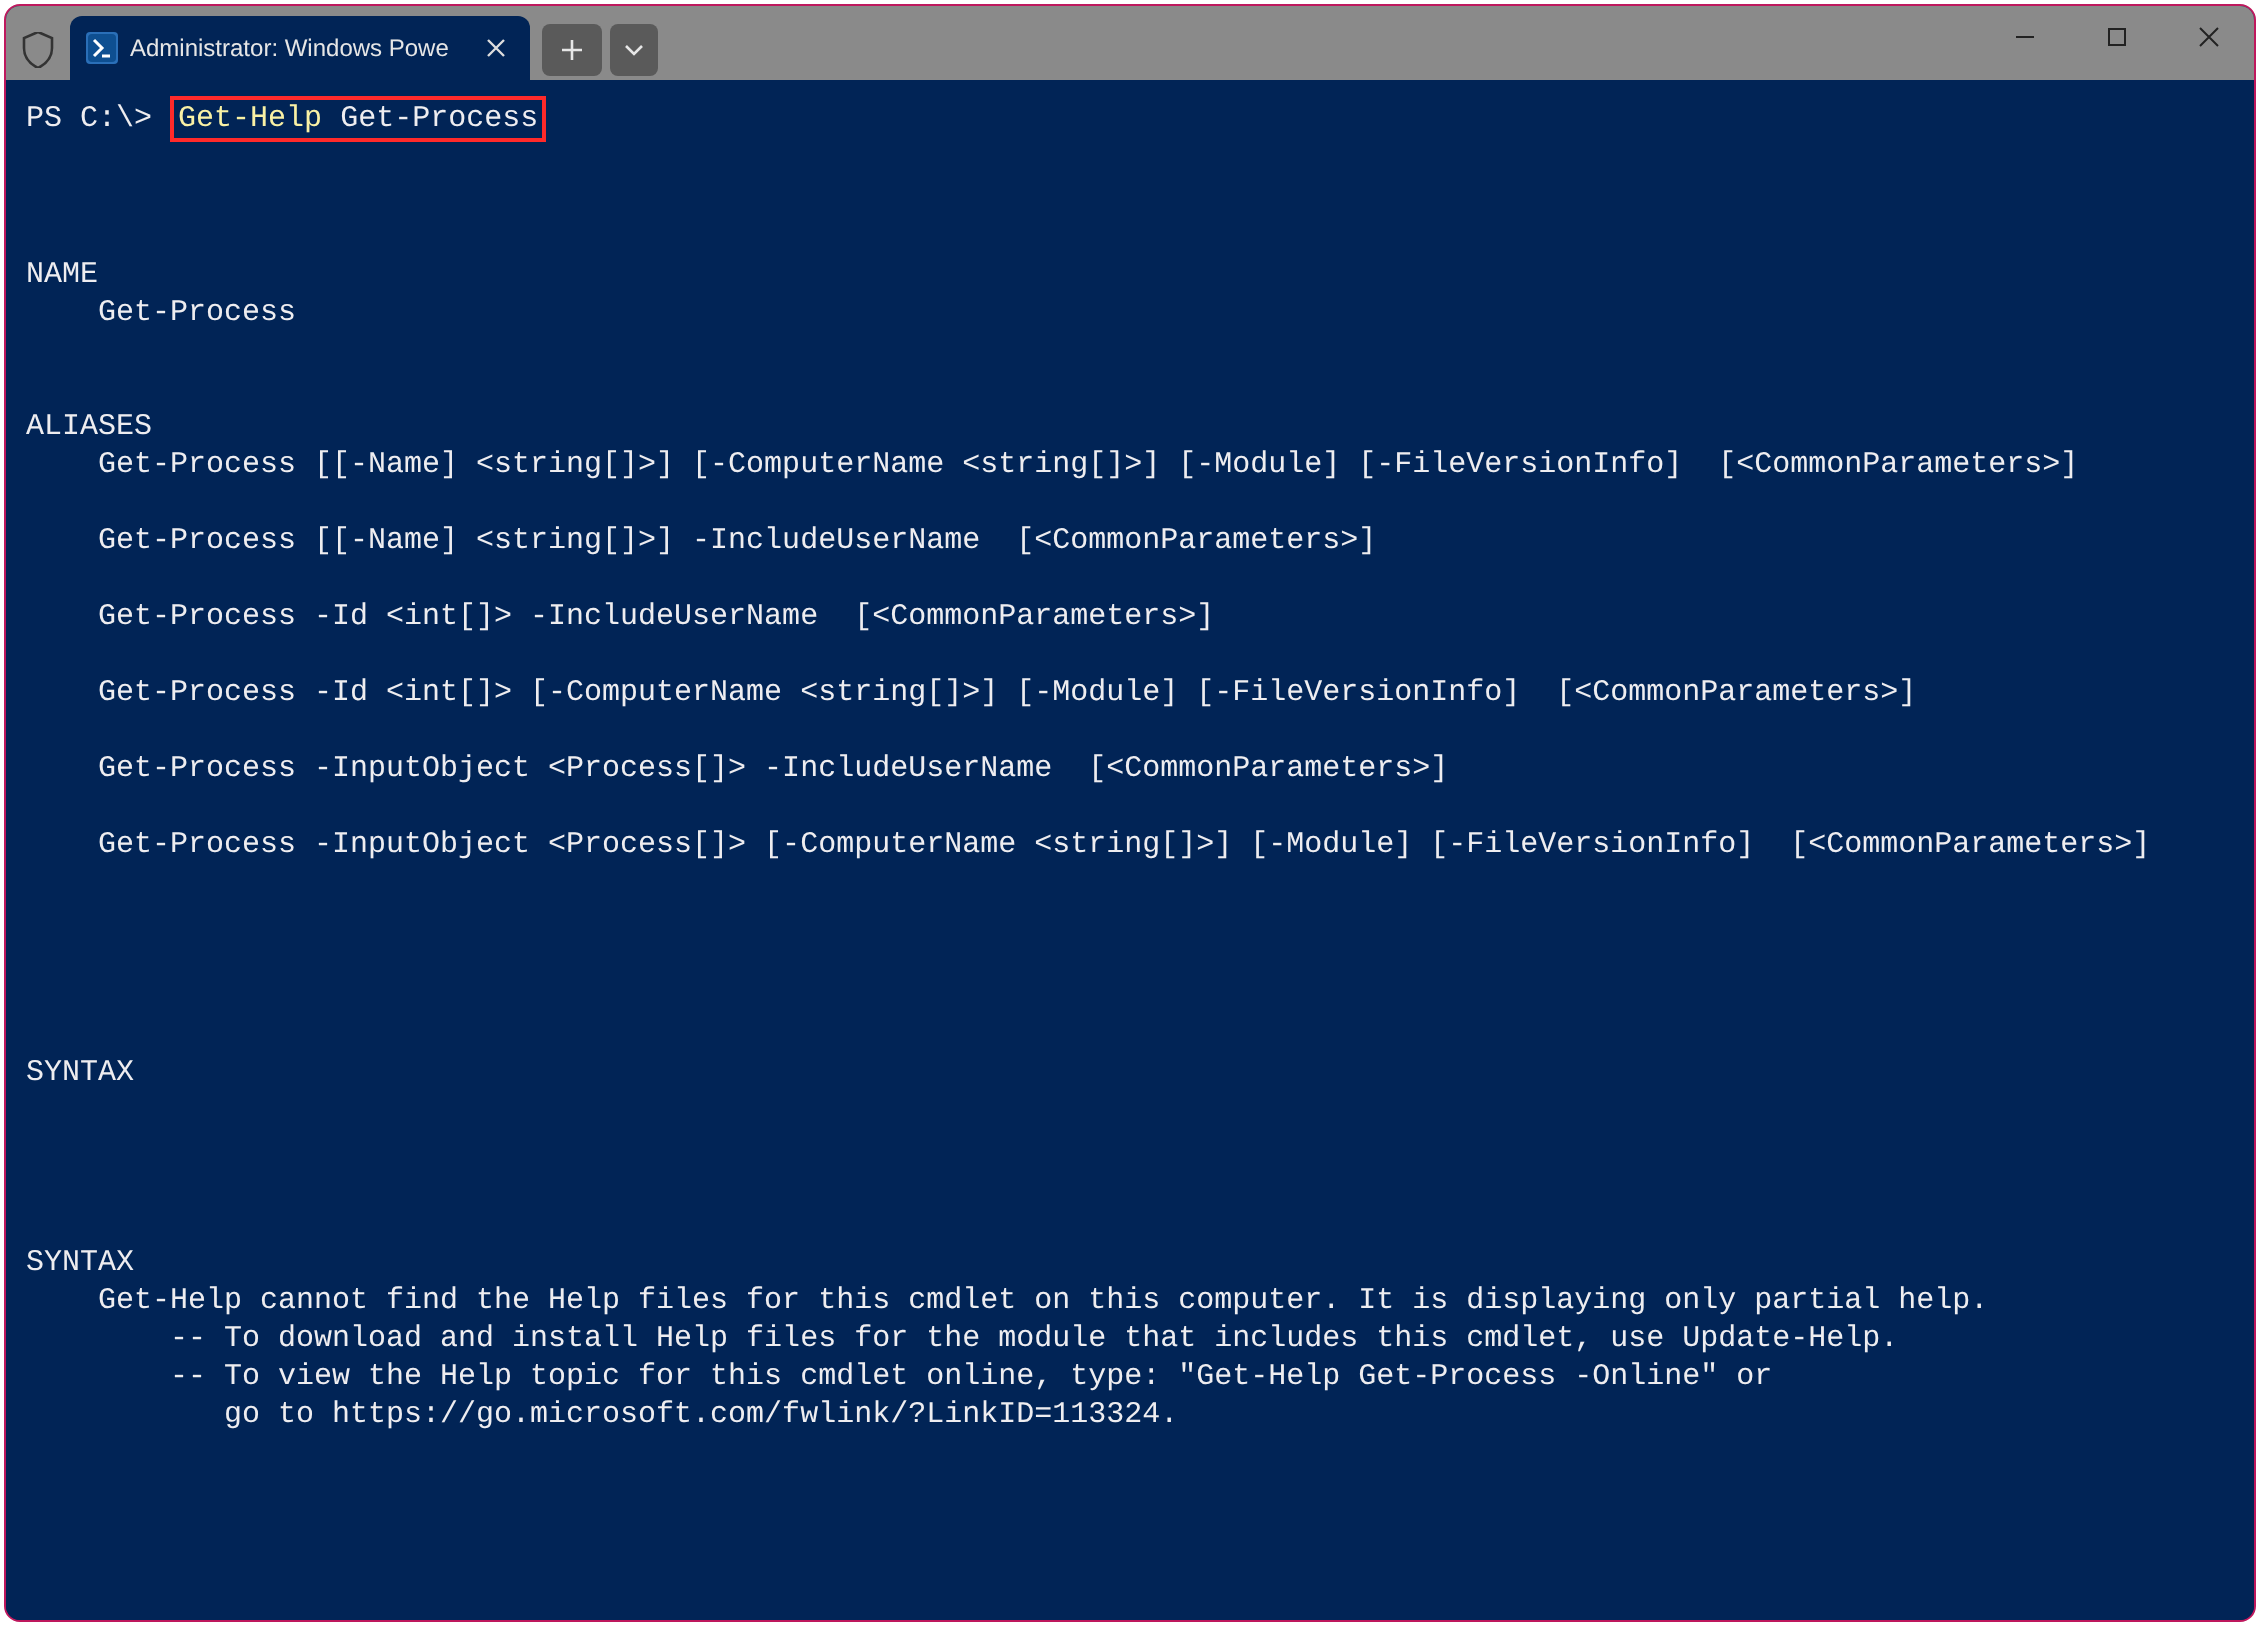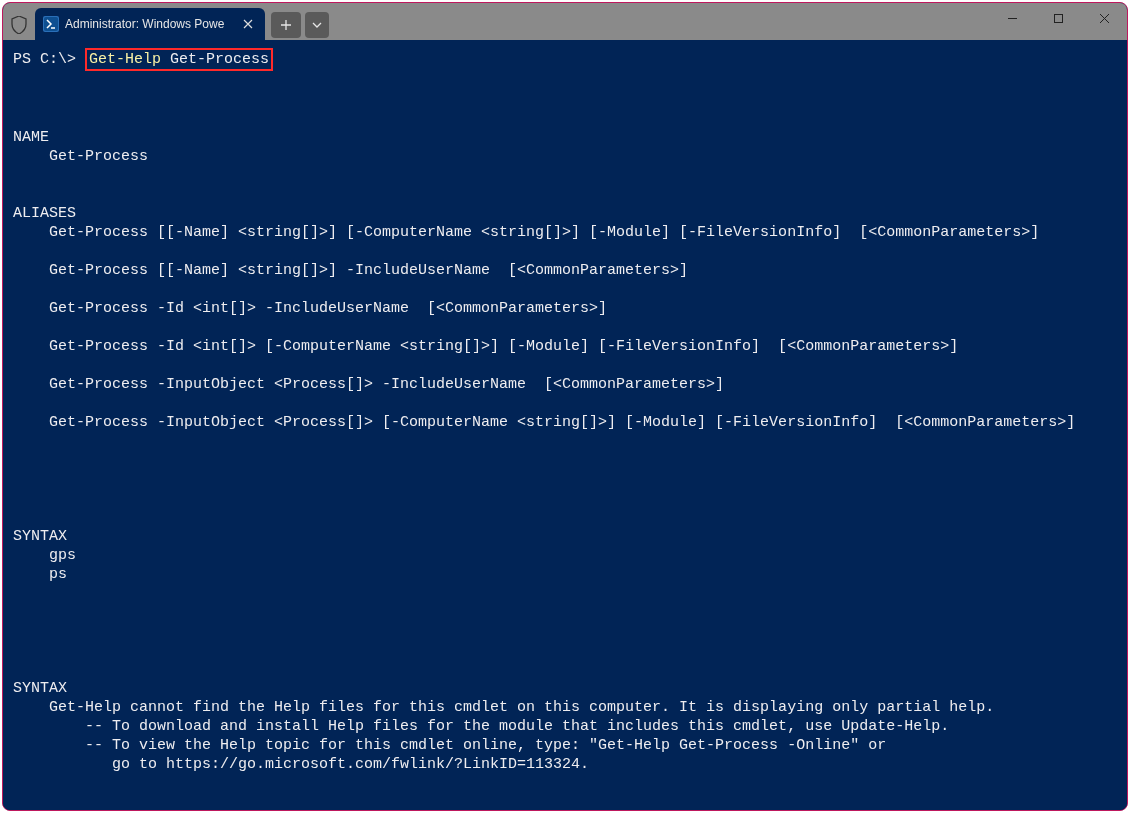--- a/index.html
+++ b/index.html
@@ -218,22 +218,20 @@
     Get-Process -Id &lt;int[]&gt; -IncludeUserName  [&lt;CommonParameters&gt;]
 
     Get-Process -Id &lt;int[]&gt; [-ComputerName &lt;string[]&gt;] [-Module] [-FileVersionInfo]  [&lt;CommonParameters&gt;]
 
     Get-Process -InputObject &lt;Process[]&gt; -IncludeUserName  [&lt;CommonParameters&gt;]
 
     Get-Process -InputObject &lt;Process[]&gt; [-ComputerName &lt;string[]&gt;] [-Module] [-FileVersionInfo]  [&lt;CommonParameters&gt;]</div>
 <div class="blank"></div>
 <div class="blank"></div>
 <span>SYNTAX</span>
-<div id="aliases-body">    gps
-    ps</div>
 <div class="blank"></div>
 <div class="blank"></div>
 <span>SYNTAX</span>
 <div id="remarks-body">    Get-Help cannot find the Help files for this cmdlet on this computer. It is displaying only partial help.
         -- To download and install Help files for the module that includes this cmdlet, use Update-Help.
         -- To view the Help topic for this cmdlet online, type: "Get-Help Get-Process -Online" or
            go to https://go.microsoft.com/fwlink/?LinkID=113324.</div>
 <div class="blank"></div>
 
 

